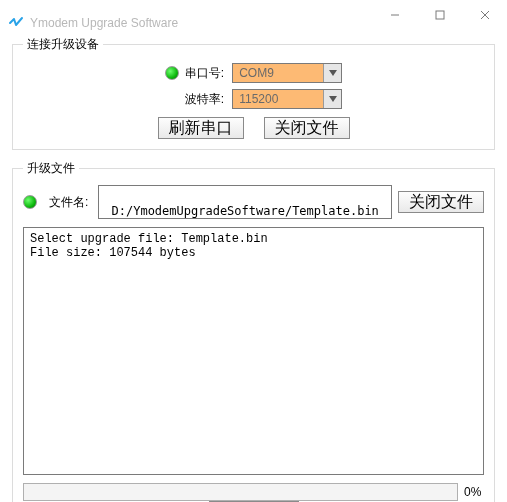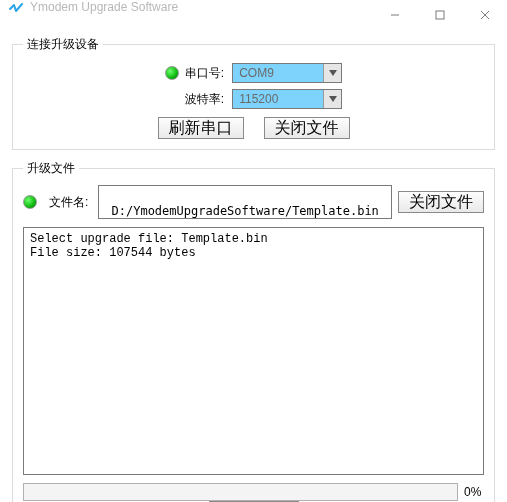--- a/index.html
+++ b/index.html
@@ -9,21 +9,21 @@
     font-family: "Microsoft YaHei", "SimSun", sans-serif;
     font-size: 12px;
     background: #fff;
     width: 507px;
     height: 502px;
     overflow: hidden;
   }
   .titlebar {
     height: 30px;
     display: flex;
-    align-items: flex-start;
+    align-items: flex-end;
     padding-left: 8px;
     color: #b8b8b8;
     font-size: 12px;
     border-bottom: 0;
   }
   .titlebar .logo {
     margin-right: 6px;
     display: inline-flex;
   }
   .winctrl {
@@ -68,21 +68,21 @@
   .label {
     color: #000;
     margin-right: 4px;
     white-space: nowrap;
   }
   .dropdown {
     position: relative;
     display: inline-flex;
     align-items: center;
     border: 1px solid #7a7a7a;
-    background: #7dd3fc;
+    background: #fdba74;
     height: 20px;
     color: #6a6a6a;
   }
   .dropdown .ddtext {
     padding: 0 22px 0 6px;
     font-size: 12px;
     line-height: 18px;
   }
   .dropdown .ddarrow {
     position: absolute;

